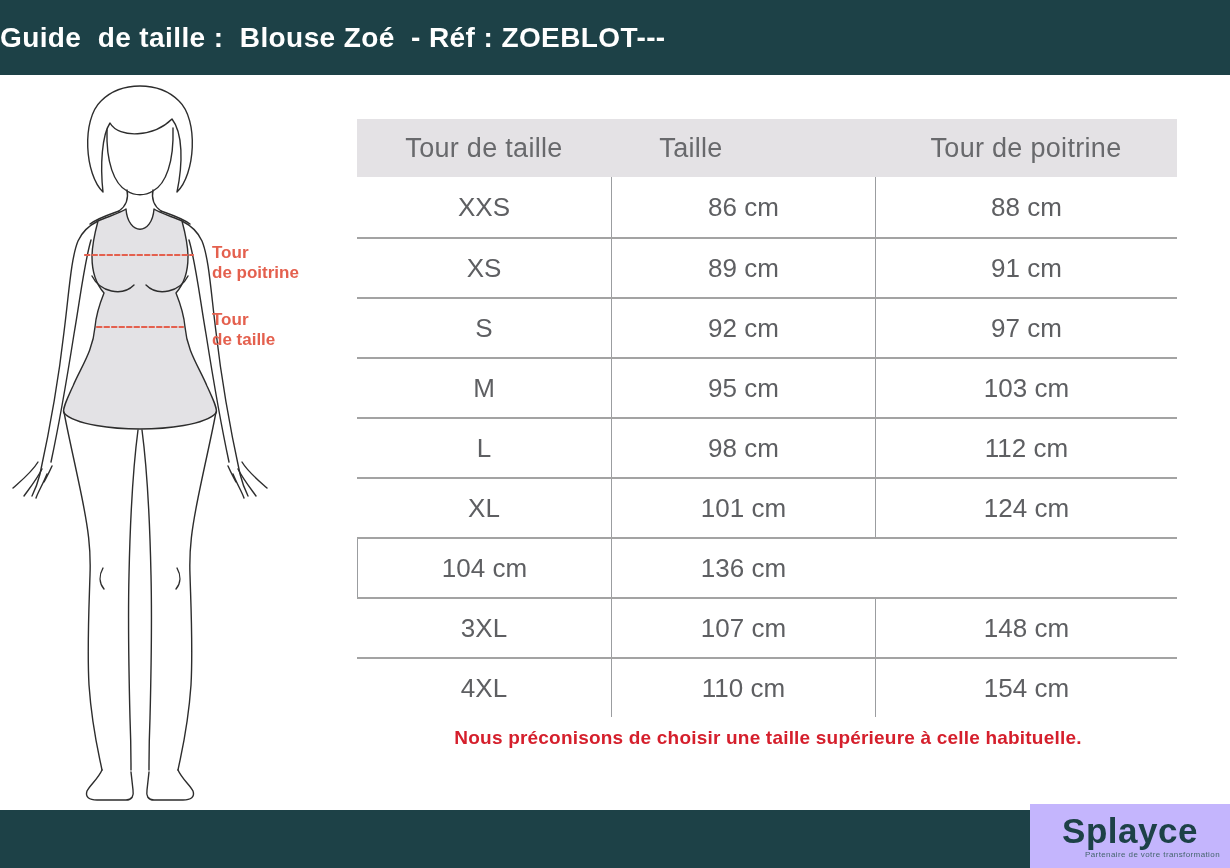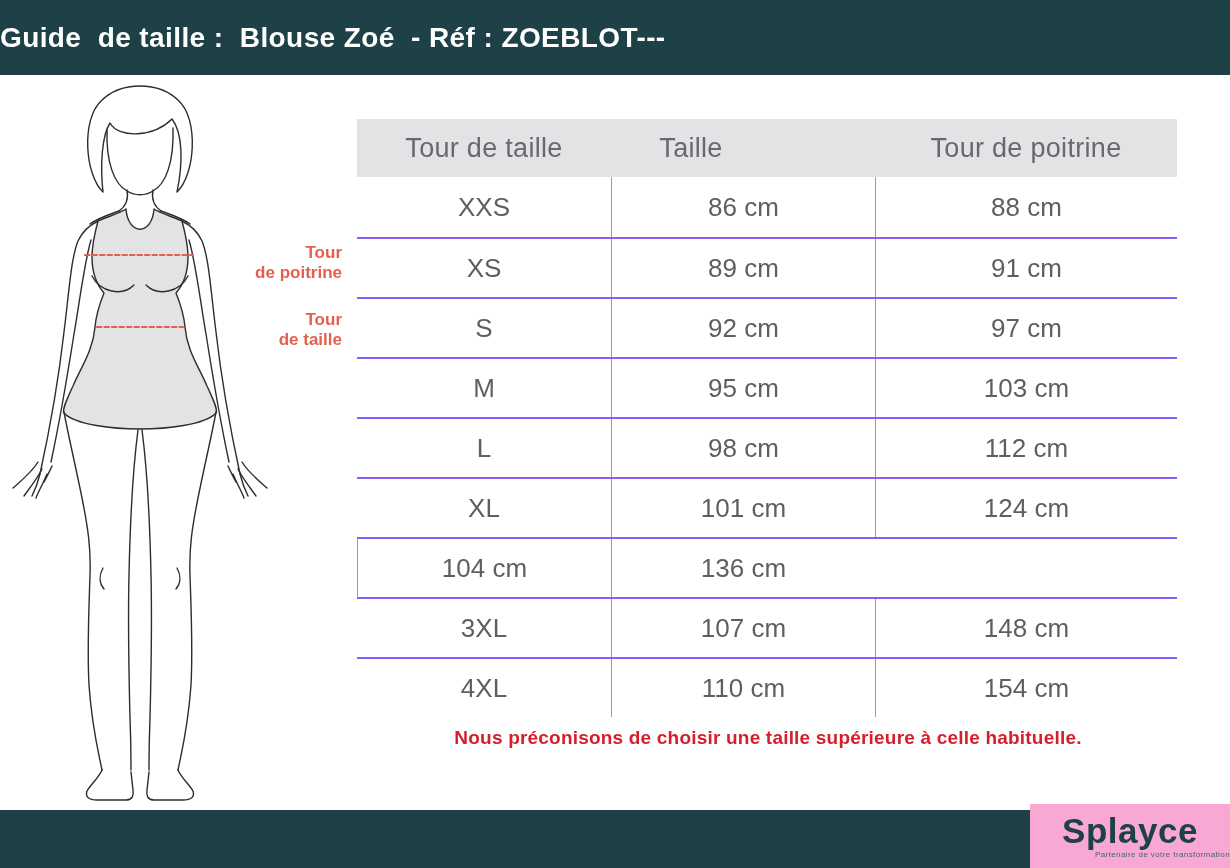--- a/index.html
+++ b/index.html
@@ -13,55 +13,55 @@
     background:var(--teal,#1d4147);
     display:flex;align-items:center;
   }
   .title{
     color:#ffffff;font-size:28px;font-weight:600;letter-spacing:.4px;
     white-space:pre-wrap;
   }
   
   .figure-svg{position:absolute;left:0;top:78px;width:300px;height:745px;}
   .meas-label{
-    position:absolute;left:212px;width:130px;text-align:right;
+    position:absolute;left:212px;width:130px;text-align:left;
     color:var(--coral,#e4604e);font-weight:700;font-size:17px;line-height:20px;
   }
   .meas-label.chest{top:243px;}
   .meas-label.waist{top:310px;}
   
   .sizes-table{position:absolute;left:357px;top:119px;width:820px;}
   .t-row{display:grid;grid-template-columns:254px 264px 302px;box-sizing:border-box;}
   .t-cell{display:flex;align-items:center;justify-content:center;box-sizing:border-box;}
   .t-head{height:58px;background:var(--header_bg,#e4e2e5);}
   .t-head .t-cell{font-size:27px;font-weight:500;color:#68696c;letter-spacing:.3px;}
   .t-head .c0{transform:translateX(-52px);}
   .t-body .t-row{height:60px;}
-  .t-body .t-row + .t-row{border-top:2px solid #8b5cf6;}
+  .t-body .t-row + .t-row{border-top:2px solid #a3a3a3;}
   .t-body .t-cell{font-size:26px;color:#5e5f62;}
   .t-body .c1,.t-body .c2{border-left:1px solid #9b9da0;}
   
   .advisory{
     position:absolute;left:357px;top:727px;width:822px;text-align:center;
     color:var(--red,#d51f2c);font-size:19px;font-weight:700;letter-spacing:.2px;
   }
   
   .footer-bar{
     position:absolute;left:0;top:810px;width:1030px;height:58px;
     background:var(--teal,#1d4147);z-index:5;
   }
   .logo-block{
-    position:absolute;left:1030px;top:804px;width:200px;height:64px;background:#f9a8d4;
+    position:absolute;left:1030px;top:804px;width:200px;height:64px;background:#c4b5fd;
     z-index:6;display:flex;flex-direction:column;align-items:center;justify-content:center;
   }
   .brand{
     font-size:35px;font-weight:800;color:var(--teal,#1d4147);line-height:36px;letter-spacing:.5px;
   }
   .tagline{
-    font-size:8px;color:#44656d;letter-spacing:.4px;margin-top:1px;align-self:flex-end;
+    font-size:8px;color:#44656d;letter-spacing:.4px;margin-top:1px;align-self:flex-end;margin-right:10px;
   }
 </style>
 </head>
 <body>
 
 <div class="header">
   <div class="title">Guide  de taille :  Blouse Zoé  - Réf : ZOEBLOT---</div>
 </div>
 
 <svg class="figure-svg" viewBox="0 0 300 745" fill="none" stroke="#2d2d2d" stroke-width="1.4" stroke-linecap="round" stroke-linejoin="round">

